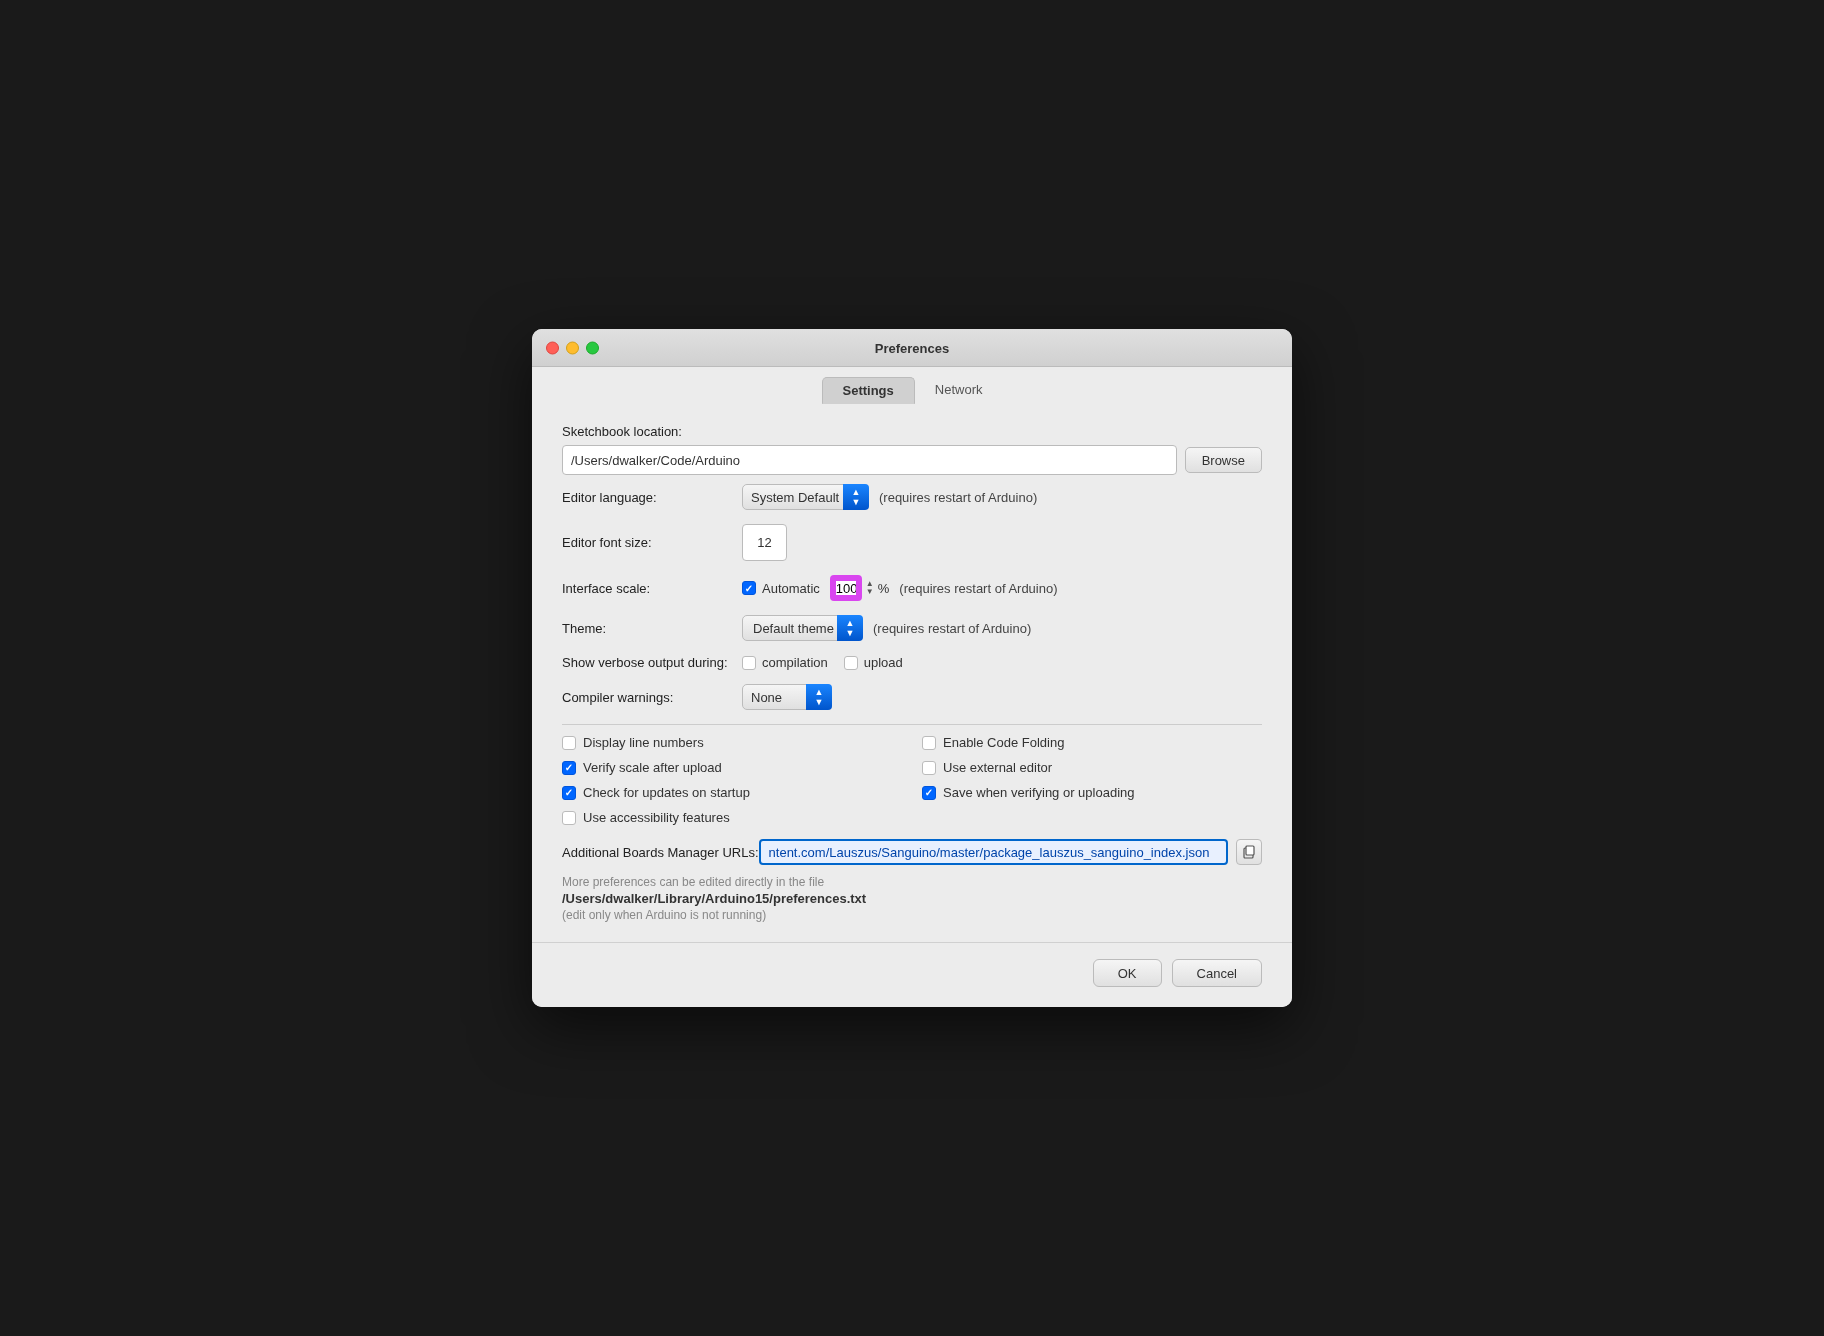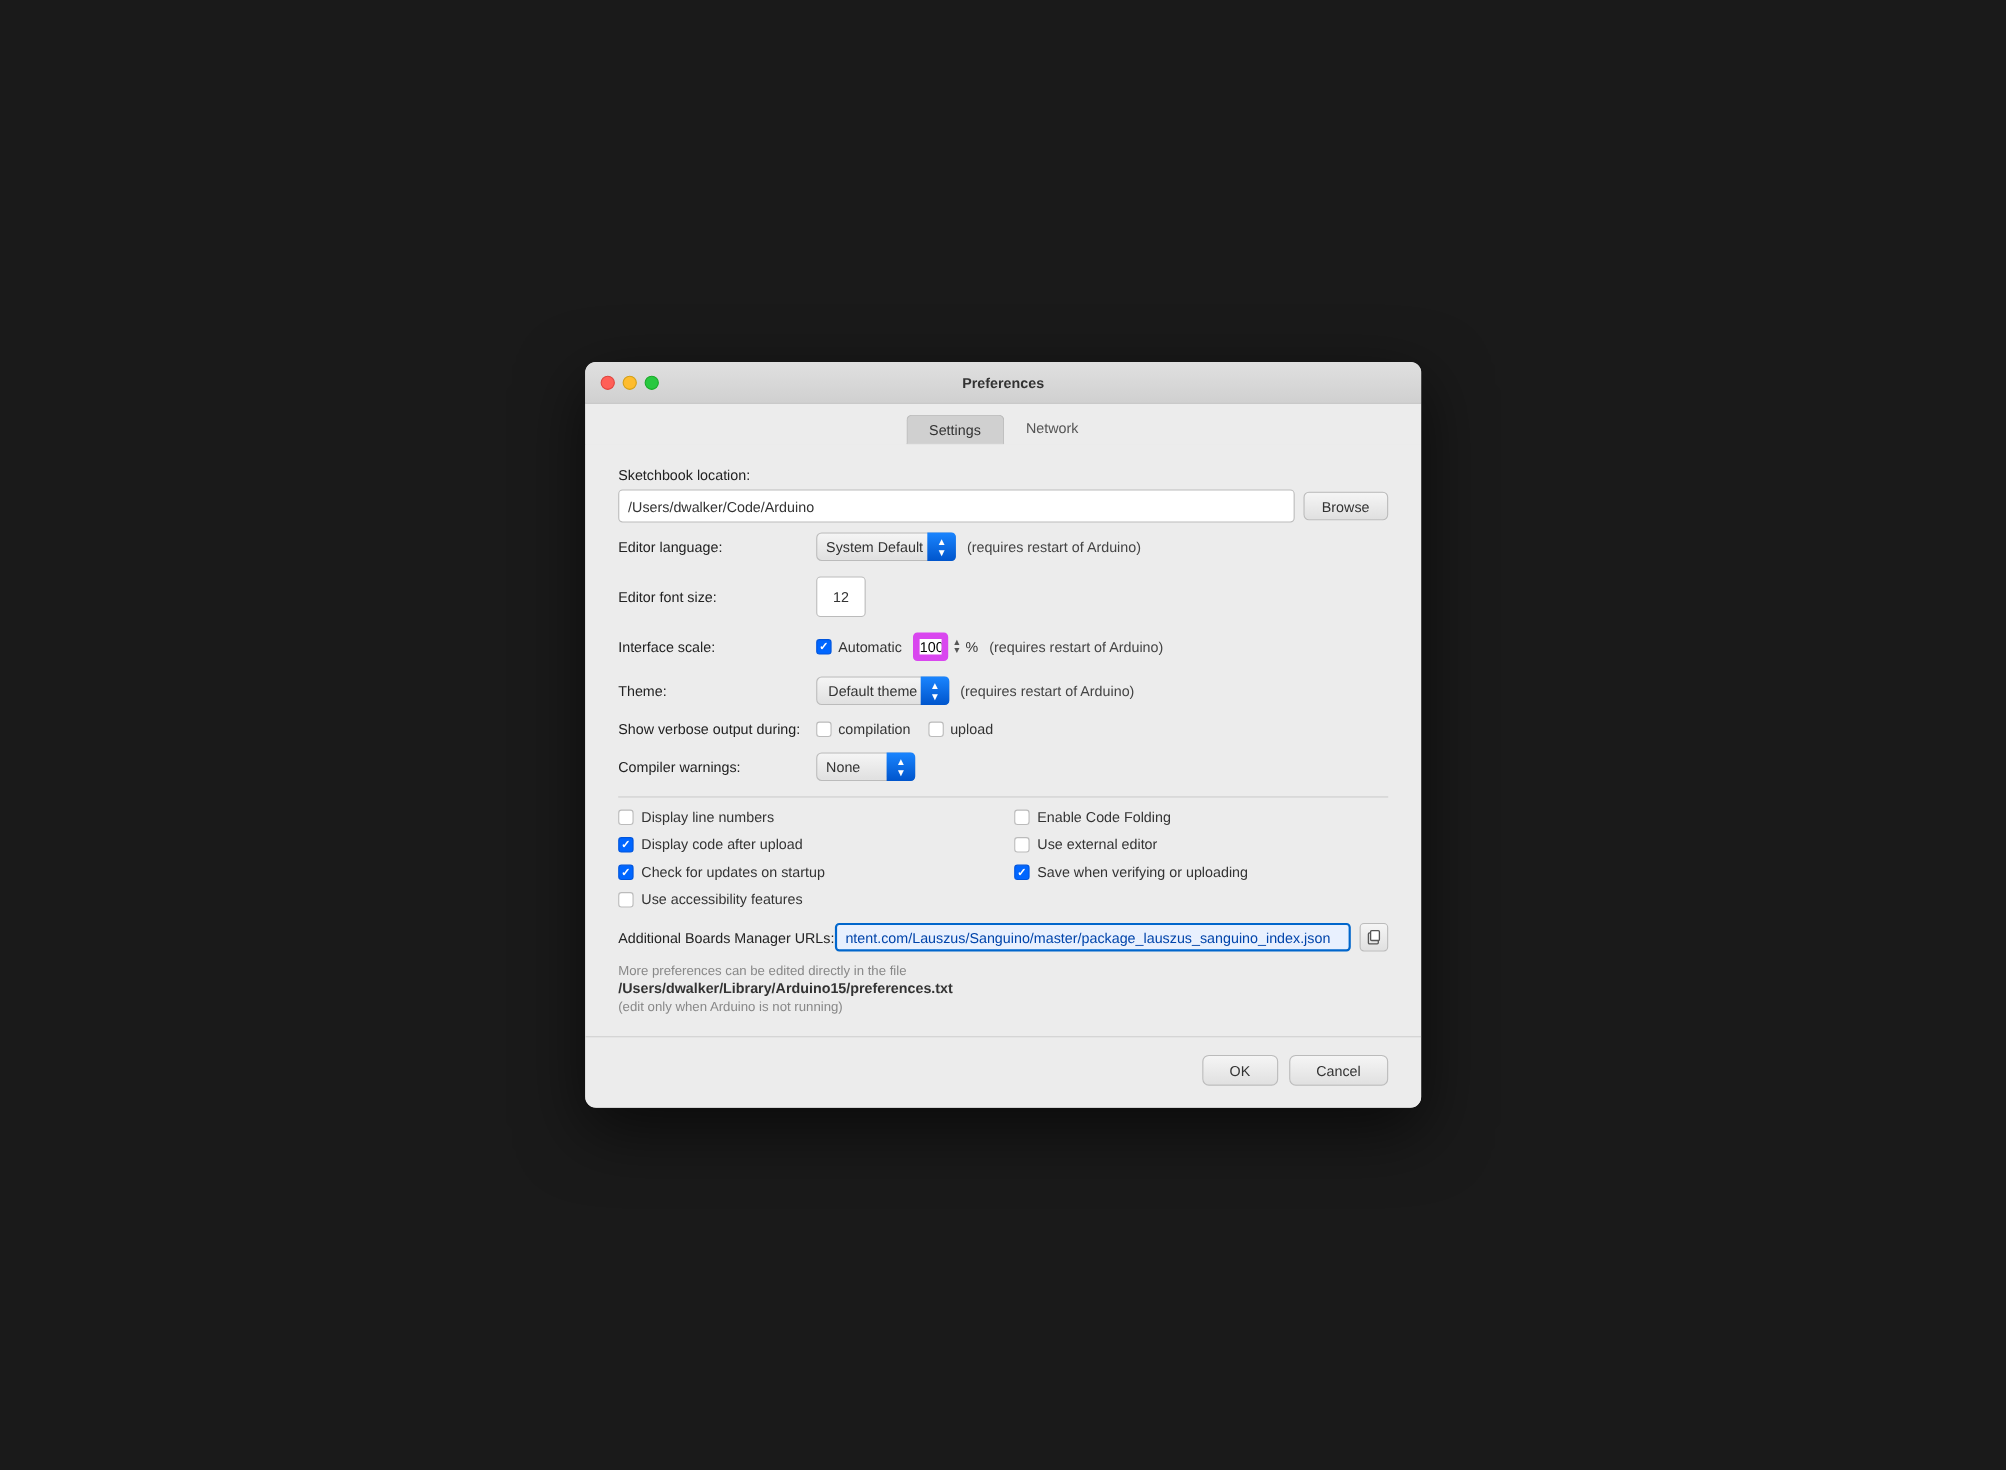--- a/index.html
+++ b/index.html
@@ -84,20 +84,21 @@
       font-size: 13px;
       cursor: pointer;
       border-radius: 5px 5px 0 0;
       color: #333;
     }
 
     .tab.active {
       background: #d0d0d0;
       border: 1px solid #bbb;
       border-bottom: 1px solid #d0d0d0;
+      font-weight: bold;
     }
 
     .tab.inactive {
       color: #555;
     }
 
     .content {
       background: #ececec;
       padding: 20px 30px 20px 30px;
     }
@@ -473,21 +474,21 @@
         <div class="checkbox"></div>
         <span class="checkbox-label">Display line numbers</span>
       </div>
       <div class="checkbox-item">
         <div class="checkbox"></div>
         <span class="checkbox-label">Enable Code Folding</span>
       </div>
 
       <div class="checkbox-item">
         <div class="checkbox checked"></div>
-        <span class="checkbox-label">Display code after upload</span>
+        <span class="checkbox-label">Verify scale after upload</span>
       </div>
       <div class="checkbox-item">
         <div class="checkbox"></div>
         <span class="checkbox-label">Use external editor</span>
       </div>
 
       <div class="checkbox-item">
         <div class="checkbox checked"></div>
         <span class="checkbox-label">Check for updates on startup</span>
       </div>

